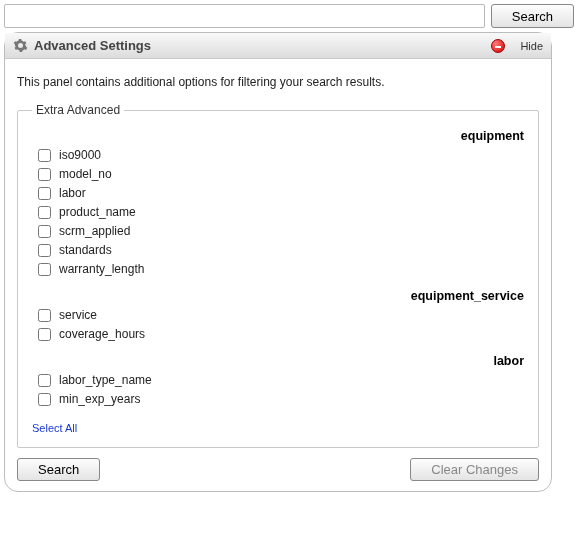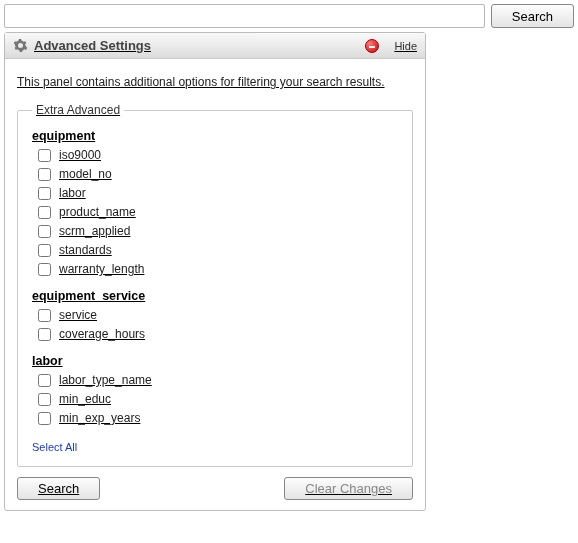--- a/index.html
+++ b/index.html
@@ -31,23 +31,22 @@
     border-radius: 3px;
     background: linear-gradient(#fdfdfd, #e4e4e4);
     padding: 3px 20px;
     font-size: 13px;
     cursor: pointer;
     font-family: inherit;
   }
   .btn.faded { color: #888; }
   .panel {
     border: 1px solid #bcbcbc;
-    border-radius: 3px;
-    width: 422px;
-    text-decoration: underline;
+    border-radius: 14px;
+    width: 548px;
   }
   .panel-header {
     display: flex;
     align-items: center;
     background: linear-gradient(#f9f9f9, #dcdcdc);
     border-bottom: 1px solid #c9c9c9;
     padding: 5px 8px;
   }
   .panel-title {
     font-weight: bold;
@@ -97,20 +96,21 @@
   fieldset.extra-cols legend {
     padding: 0 4px;
     font-size: 12px;
     color: #333;
   }
   .group-title {
     font-weight: bold;
     font-size: 12.5px;
     margin: 12px 0 4px 0;
     color: #000;
+    text-align: right;
   }
   .group-title.first { margin-top: 4px; }
   .chk-row {
     display: flex;
     align-items: center;
     gap: 8px;
     margin: 0 0 3px 6px;
     line-height: 16px;
   }
   .chk-row input[type=checkbox] {
@@ -205,24 +205,20 @@
       </div>
 
       
       <div class="group-title">labor</div>
       <div class="chk-row">
         <input type="checkbox" style="">
         <label>labor_type_name</label>
       </div>
       <div class="chk-row">
         <input type="checkbox" style="">
-        <label>min_educ</label>
-      </div>
-      <div class="chk-row">
-        <input type="checkbox" style="">
         <label>min_exp_years</label>
       </div>
 
       <span class="select-all">Select All</span>
     </fieldset>
 
     <div class="bottom-row">
       <button class="btn">Search</button>
       <button class="btn faded">Clear Changes</button>
     </div>

